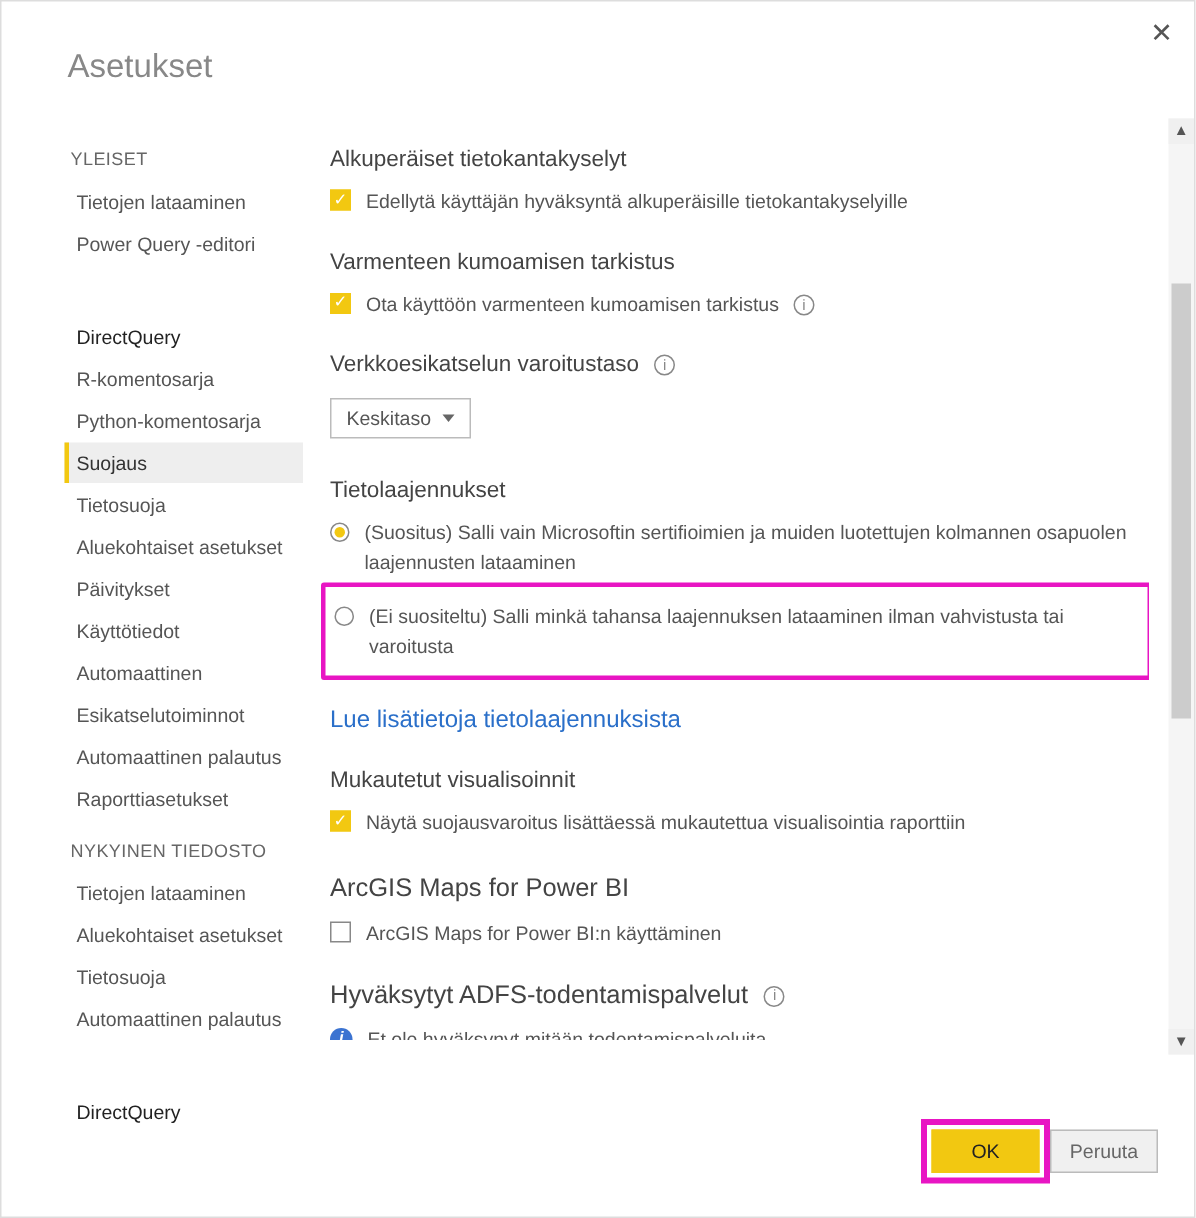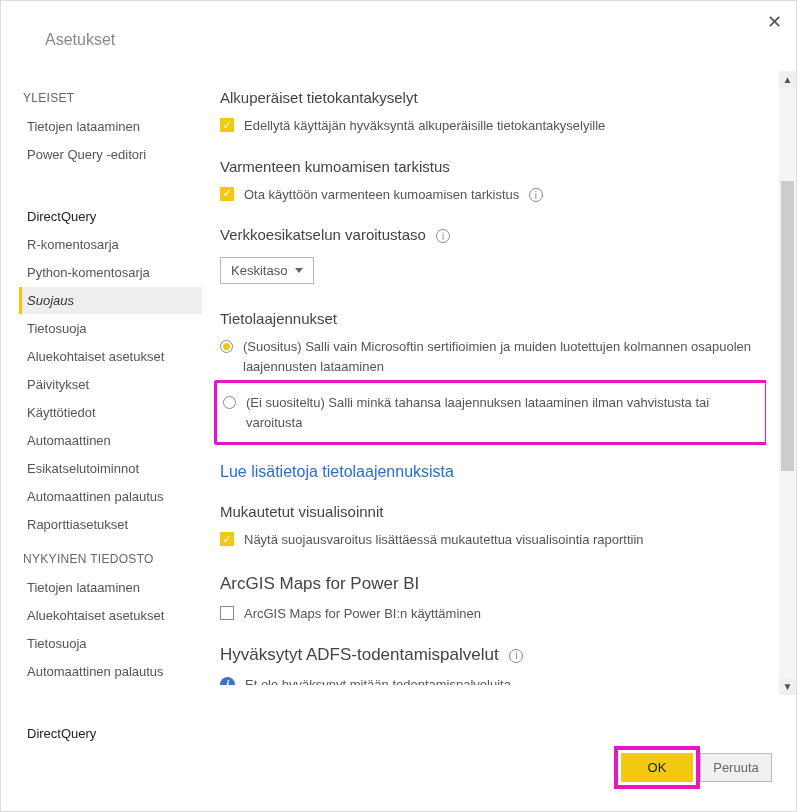--- a/index.html
+++ b/index.html
@@ -19,32 +19,32 @@
     background: #fff;
   }
   .close-x {
     position: absolute;
     top: 10px; right: 14px;
     font-size: 18px;
     color: #555;
     cursor: pointer;
   }
   .title {
-    font-size: 16px;
+    font-size: 22px;
     color: #888;
     padding: 30px 0 16px 44px;
     font-weight: 400;
   }
   .body {
     display: flex;
     height: 690px;
   }
   .sidebar {
     width: 205px;
-    padding-left: 18px;
+    padding-left: 42px;
     padding-right: 4px;
     padding-top: 12px;
     overflow: hidden;
   }
   .section-label {
     font-size: 12px;
     color: #666;
     letter-spacing: 0.3px;
     margin: 14px 0 8px 4px;
   }
@@ -55,21 +55,20 @@
     margin: 1px 0;
     cursor: pointer;
     white-space: nowrap;
   }
   .nav-item.bold { color: #222; font-weight: 400; margin-top: 35px; }
   .nav-item.selected {
     background: #eee;
     border-left: 3px solid #f2c811;
     padding-left: 5px;
     color: #333;
-    font-style: italic;
   }
   .content-wrap {
     flex: 1;
     position: relative;
     padding-right: 30px;
   }
   .content {
     height: 620px;
     overflow-y: hidden;
     padding: 8px 4px 0 14px;

